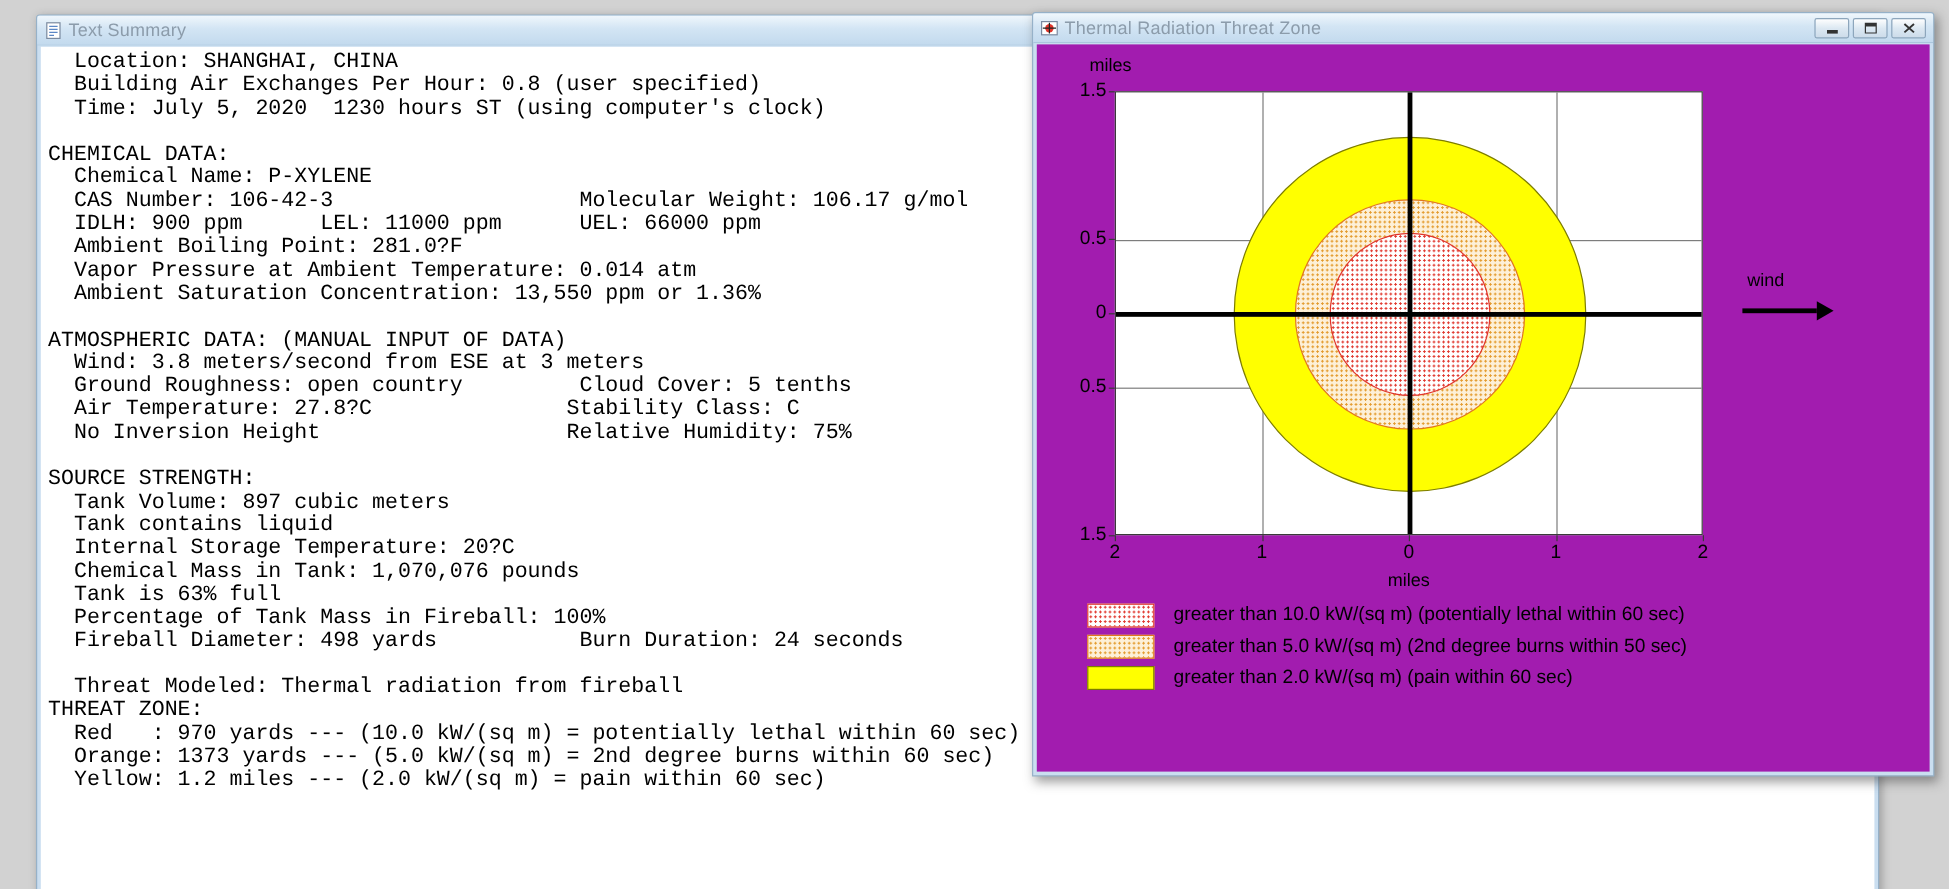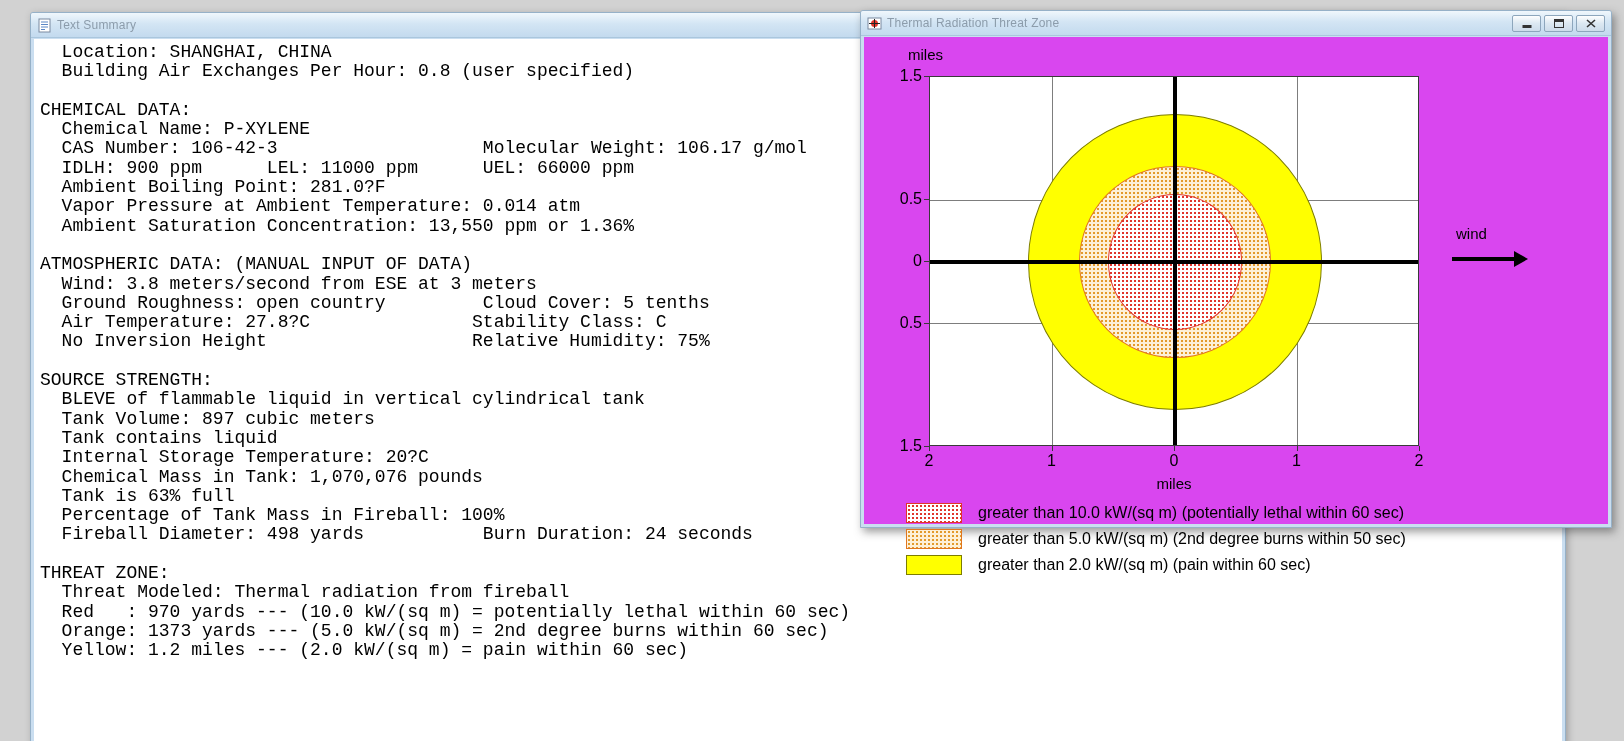--- a/index.html
+++ b/index.html
@@ -4,36 +4,36 @@
 <style>
   * { margin:0; padding:0; box-sizing:border-box; }
   html,body { width:1624px; height:741px; overflow:hidden; background:#d2d2d2;
               font-family:"Liberation Sans", sans-serif; }
 
   
   .window { position:absolute; border:1px solid #96b1c8; border-radius:3px 3px 0 0; }
   .titlebar { height:25px; display:flex; align-items:center; gap:5px; padding:0 6px;
               background:linear-gradient(#f0f7fc, #d3e5f4 45%, #c3daee);
               border-bottom:1px solid #aac6dd; border-radius:2px 2px 0 0; }
-  .win-title { font-size:12px; color:#8c9cab; letter-spacing:.2px; white-space:nowrap;text-align:right; }
+  .win-title { font-size:15px; color:#8c9cab; letter-spacing:.2px; white-space:nowrap;text-align:right; }
   .win-icon { display:inline-flex; width:15px; height:15px; }
 
   
   #summary-window { left:30px; top:12px; width:1536px; height:772px;
                     background:#cadef0; box-shadow:2px 2px 7px rgba(60,60,60,.35); z-index:1; }
   #summary-window .content { position:absolute; left:3px; right:3px; top:26px; bottom:0;
                              background:#fff; padding:4px 6px; overflow:hidden; }
   .ts-line { font-family:"Liberation Mono","DejaVu Sans Mono",monospace;
              font-size:18px; line-height:19.3px; white-space:pre; color:#000; }
 
   
-  #threat-window { left:860px; top:10px; width:752px; height:518px;
+  #threat-window { left:860px; top:10px; width:752px; height:637px;
                    background:#cadef0; box-shadow:3px 4px 9px rgba(60,60,60,.5); z-index:2; }
   #threat-window .content { position:absolute; left:3px; right:3px; top:26px; bottom:3px;
-                            background:#d946ef; }
+                            background:#a21caf; }
   .win-buttons { margin-left:auto; display:flex; gap:3px; }
   .win-btn { position:relative; width:29px; height:17px; border:1px solid #8da6bc; border-radius:2px;
              background:linear-gradient(#fefefe, #dce8f2 50%, #cddcea);
              display:flex; align-items:center; justify-content:center; cursor:pointer; }
   .glyph-min { position:absolute; bottom:3px; left:50%; transform:translateX(-50%);
                width:9px; height:3px; background:#333; }
   .glyph-max { width:10px; height:9px; border:1px solid #333; border-top:3px solid #333; }
 
   
   #plot { position:absolute; left:65px; top:39px; width:490px; height:370px;
@@ -79,47 +79,47 @@
         <line x1="4" y1="9" x2="11" y2="9" stroke="#5b87c5"></line>
         <line x1="4" y1="11.5" x2="8" y2="11.5" stroke="#5b87c5"></line>
       </svg>
     </span>
     <span class="win-title">Text Summary</span>
   </div>
   <div class="content">
     <div id="ts-lines">
         <div class="ts-line">  Location: SHANGHAI, CHINA</div>
         <div class="ts-line">  Building Air Exchanges Per Hour: 0.8 (user specified)</div>
+        <div class="ts-line">  Time: July 5, 2020  1230 hours ST (using computer's clock)</div>
         <div class="ts-line"> </div>
         <div class="ts-line">CHEMICAL DATA:</div>
         <div class="ts-line">  Chemical Name: P-XYLENE</div>
         <div class="ts-line">  CAS Number: 106-42-3                   Molecular Weight: 106.17 g/mol</div>
         <div class="ts-line">  IDLH: 900 ppm      LEL: 11000 ppm      UEL: 66000 ppm</div>
         <div class="ts-line">  Ambient Boiling Point: 281.0?F</div>
         <div class="ts-line">  Vapor Pressure at Ambient Temperature: 0.014 atm</div>
         <div class="ts-line">  Ambient Saturation Concentration: 13,550 ppm or 1.36%</div>
         <div class="ts-line"> </div>
         <div class="ts-line">ATMOSPHERIC DATA: (MANUAL INPUT OF DATA)</div>
         <div class="ts-line">  Wind: 3.8 meters/second from ESE at 3 meters</div>
         <div class="ts-line">  Ground Roughness: open country         Cloud Cover: 5 tenths</div>
         <div class="ts-line">  Air Temperature: 27.8?C               Stability Class: C</div>
         <div class="ts-line">  No Inversion Height                   Relative Humidity: 75%</div>
         <div class="ts-line"> </div>
         <div class="ts-line">SOURCE STRENGTH:</div>
-        <div class="ts-line">  BLEVE of flammable liquid in vertical cylindrical tank</div>
         <div class="ts-line">  Tank Volume: 897 cubic meters</div>
         <div class="ts-line">  Tank contains liquid</div>
         <div class="ts-line">  Internal Storage Temperature: 20?C</div>
         <div class="ts-line">  Chemical Mass in Tank: 1,070,076 pounds</div>
         <div class="ts-line">  Tank is 63% full</div>
         <div class="ts-line">  Percentage of Tank Mass in Fireball: 100%</div>
         <div class="ts-line">  Fireball Diameter: 498 yards           Burn Duration: 24 seconds</div>
         <div class="ts-line"> </div>
+        <div class="ts-line">  Threat Modeled: Thermal radiation from fireball</div>
         <div class="ts-line">THREAT ZONE:</div>
-        <div class="ts-line">  Threat Modeled: Thermal radiation from fireball</div>
         <div class="ts-line">  Red   : 970 yards --- (10.0 kW/(sq m) = potentially lethal within 60 sec)</div>
         <div class="ts-line">  Orange: 1373 yards --- (5.0 kW/(sq m) = 2nd degree burns within 60 sec)</div>
         <div class="ts-line">  Yellow: 1.2 miles --- (2.0 kW/(sq m) = pain within 60 sec)</div>
       </div>
   </div>
 </div>
 
 <div id="threat-window" class="window">
   <div class="titlebar">
     <span class="win-icon">

